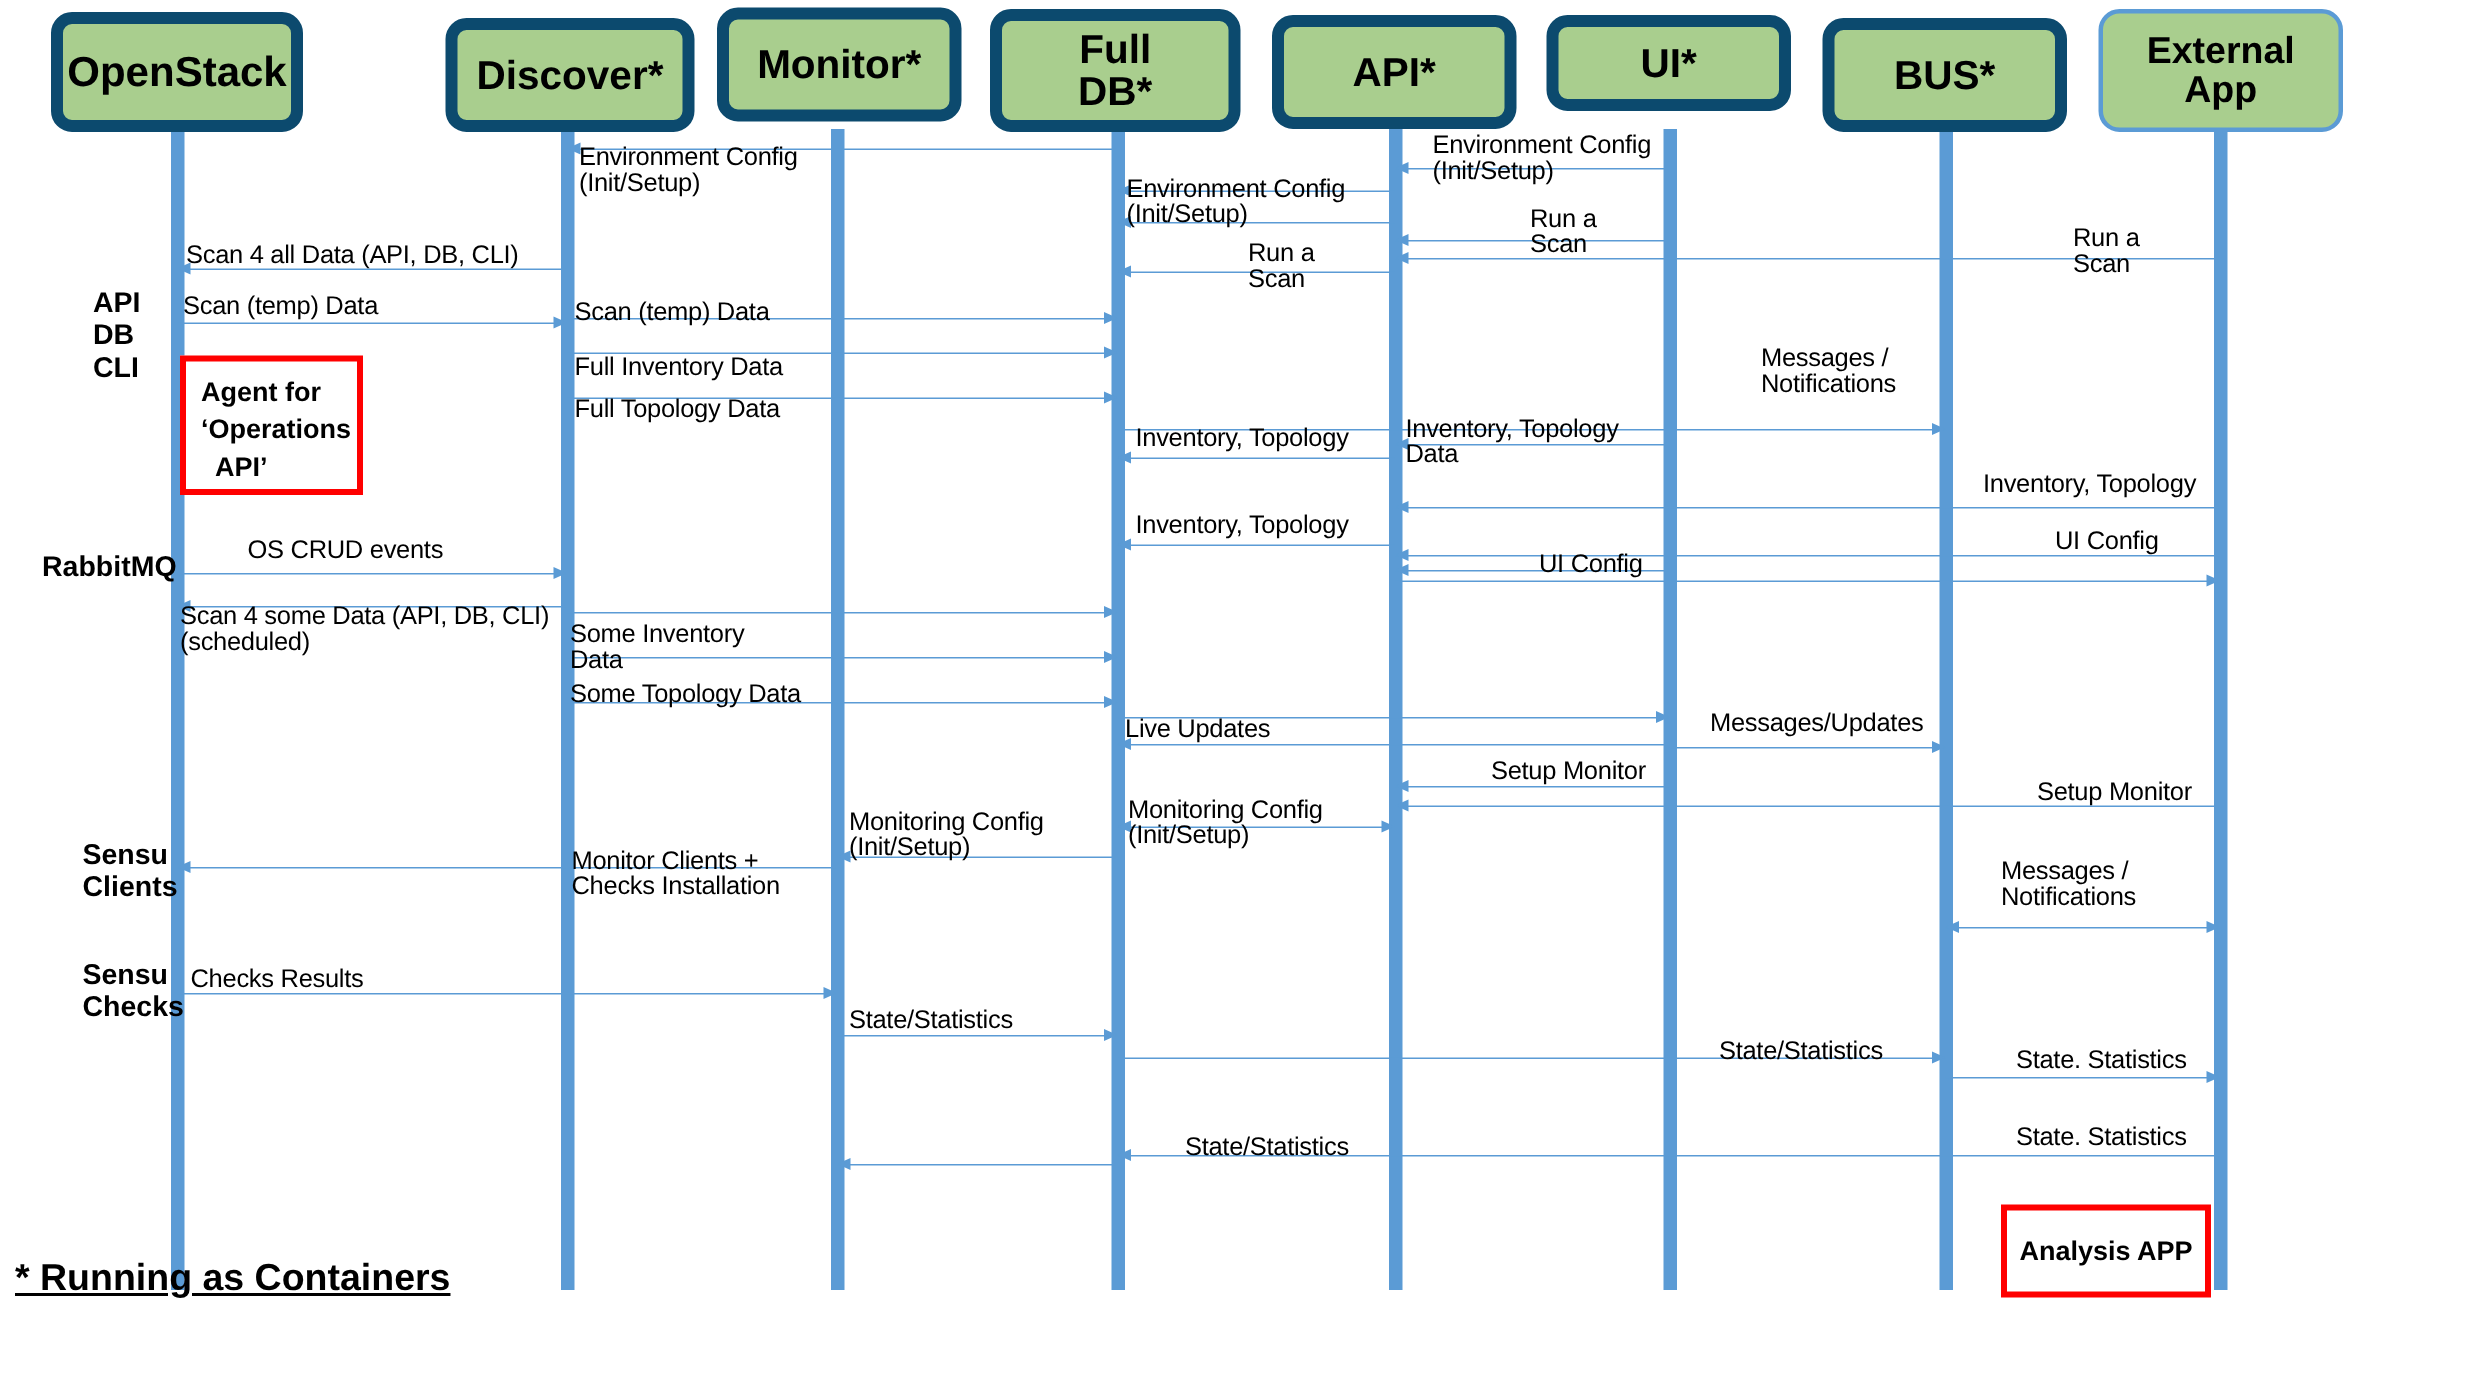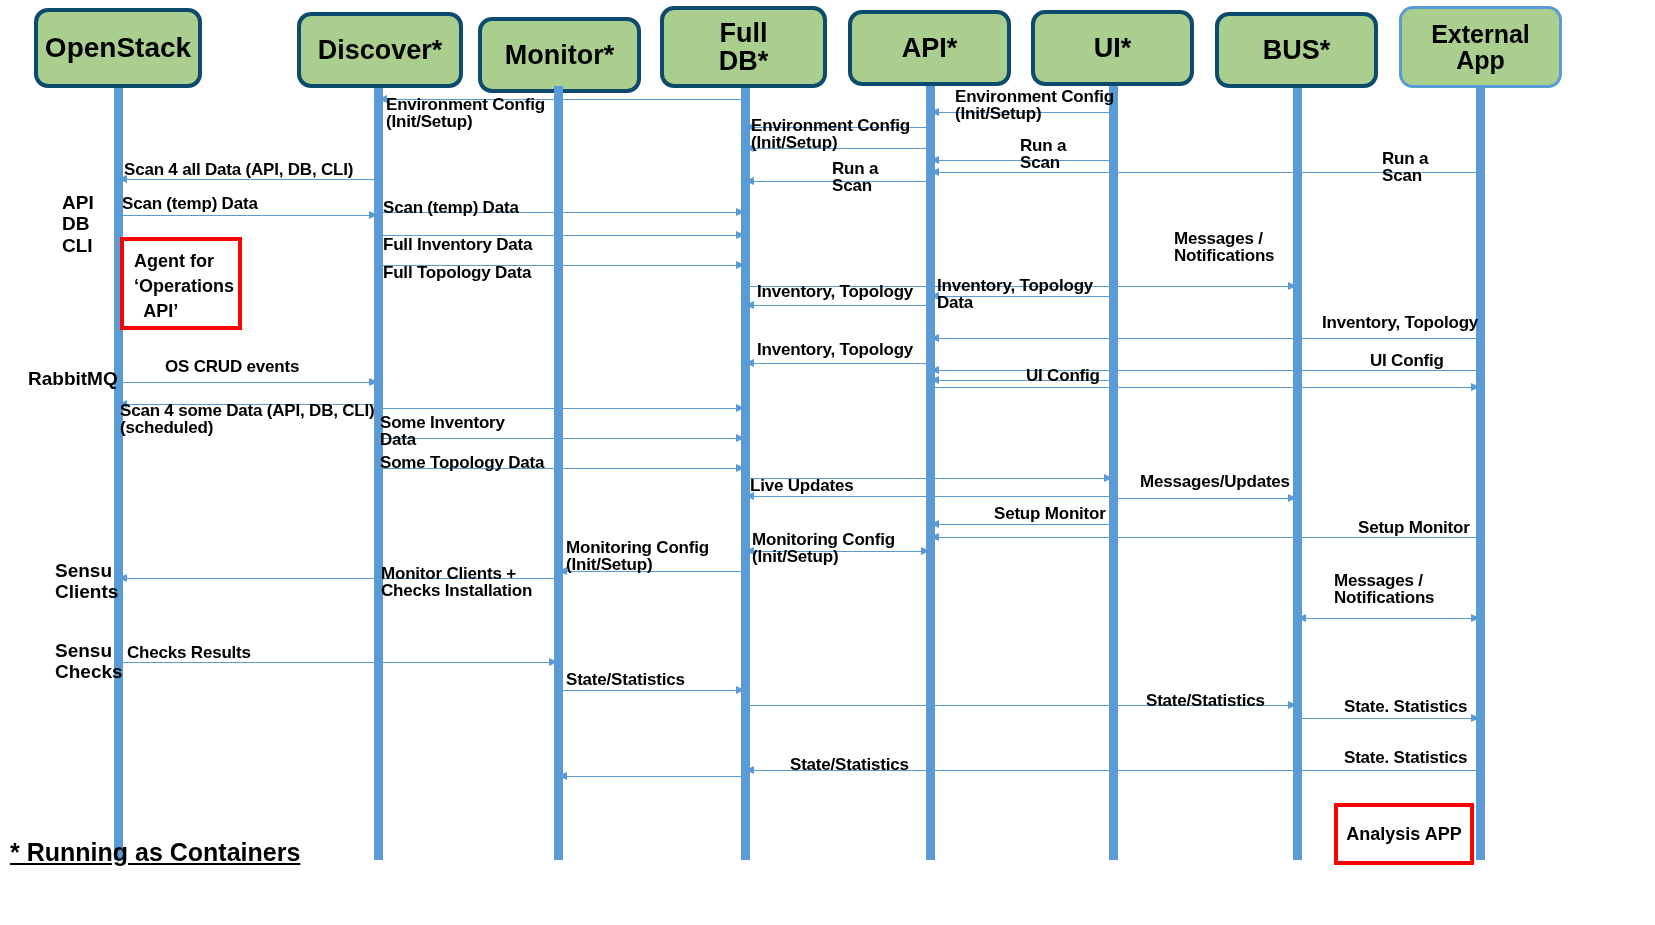--- a/index.html
+++ b/index.html
@@ -4,21 +4,21 @@
 <title>Calipso Sequence Diagram</title>
 <style>
   html,body{margin:0;padding:0;background:#ffffff;}
   body{font-family:"Liberation Sans", sans-serif;}
   #canvas{position:relative;width:1655px;height:925px;background:#fff;overflow:hidden;}
 
   
   .actor-box{
     position:absolute;
     background:#A9CE8E;
-    border:4px solid #0c4a6e;
+    border:8px solid #0c4a6e;
     border-radius:14px;
     box-sizing:border-box;
     display:flex;align-items:center;justify-content:center;
     text-align:center;
     font-weight:bold;
     color:#000;
     line-height:1.05;
     padding:2px 4px;
   }
   .actor-box.light-border{ border:3px solid #5B9BD5; }
@@ -40,21 +40,21 @@
   }
   .arrowhead.left{
     border-top:4.5px solid transparent;
     border-bottom:4.5px solid transparent;
     border-right:9px solid #5B9BD5;
   }
 
   
   .mlabel{
     position:absolute;
-    font-weight:bold;
+    font-weight:normal;
     color:#000;
     white-space:pre;
     line-height:1.02;
     font-size:17px;
     letter-spacing:-0.2px;
   }
 
   
   .side-label{
     position:absolute;
@@ -99,31 +99,31 @@
 
 <div id="canvas">
 
   <div id="actors">
       <div class="actor-box" style="left: 34px; top: 8px; width: 168px; height: 80px; font-size: 28px;">
         <span style="white-space: pre-line;">OpenStack</span>
       </div>
       <div class="actor-box" style="left: 297px; top: 12px; width: 166px; height: 76px; font-size: 27px;">
         <span style="white-space: pre-line;">Discover*</span>
       </div>
-      <div class="actor-box" style="left: 478px; top: 17px; width: 163px; height: 76px; font-size: 27px;">
+      <div class="actor-box" style="left: 478px; top: 5px; width: 163px; height: 76px; font-size: 27px;">
         <span style="white-space: pre-line;">Monitor*</span>
       </div>
       <div class="actor-box" style="left: 660px; top: 6px; width: 167px; height: 82px; font-size: 27px;">
         <span style="white-space: pre-line;">Full
 DB*</span>
       </div>
       <div class="actor-box" style="left: 848px; top: 10px; width: 163px; height: 76px; font-size: 27px;">
         <span style="white-space: pre-line;">API*</span>
       </div>
-      <div class="actor-box" style="left: 1031px; top: 10px; width: 163px; height: 76px; font-size: 27px;">
+      <div class="actor-box" style="left: 1031px; top: 10px; width: 163px; height: 64px; font-size: 27px;">
         <span style="white-space: pre-line;">UI*</span>
       </div>
       <div class="actor-box" style="left: 1215px; top: 12px; width: 163px; height: 76px; font-size: 27px;">
         <span style="white-space: pre-line;">BUS*</span>
       </div>
       <div class="actor-box light-border" style="left: 1399px; top: 6px; width: 163px; height: 82px; font-size: 25px;">
         <span style="white-space: pre-line;">External
 App</span>
       </div>
     </div>

